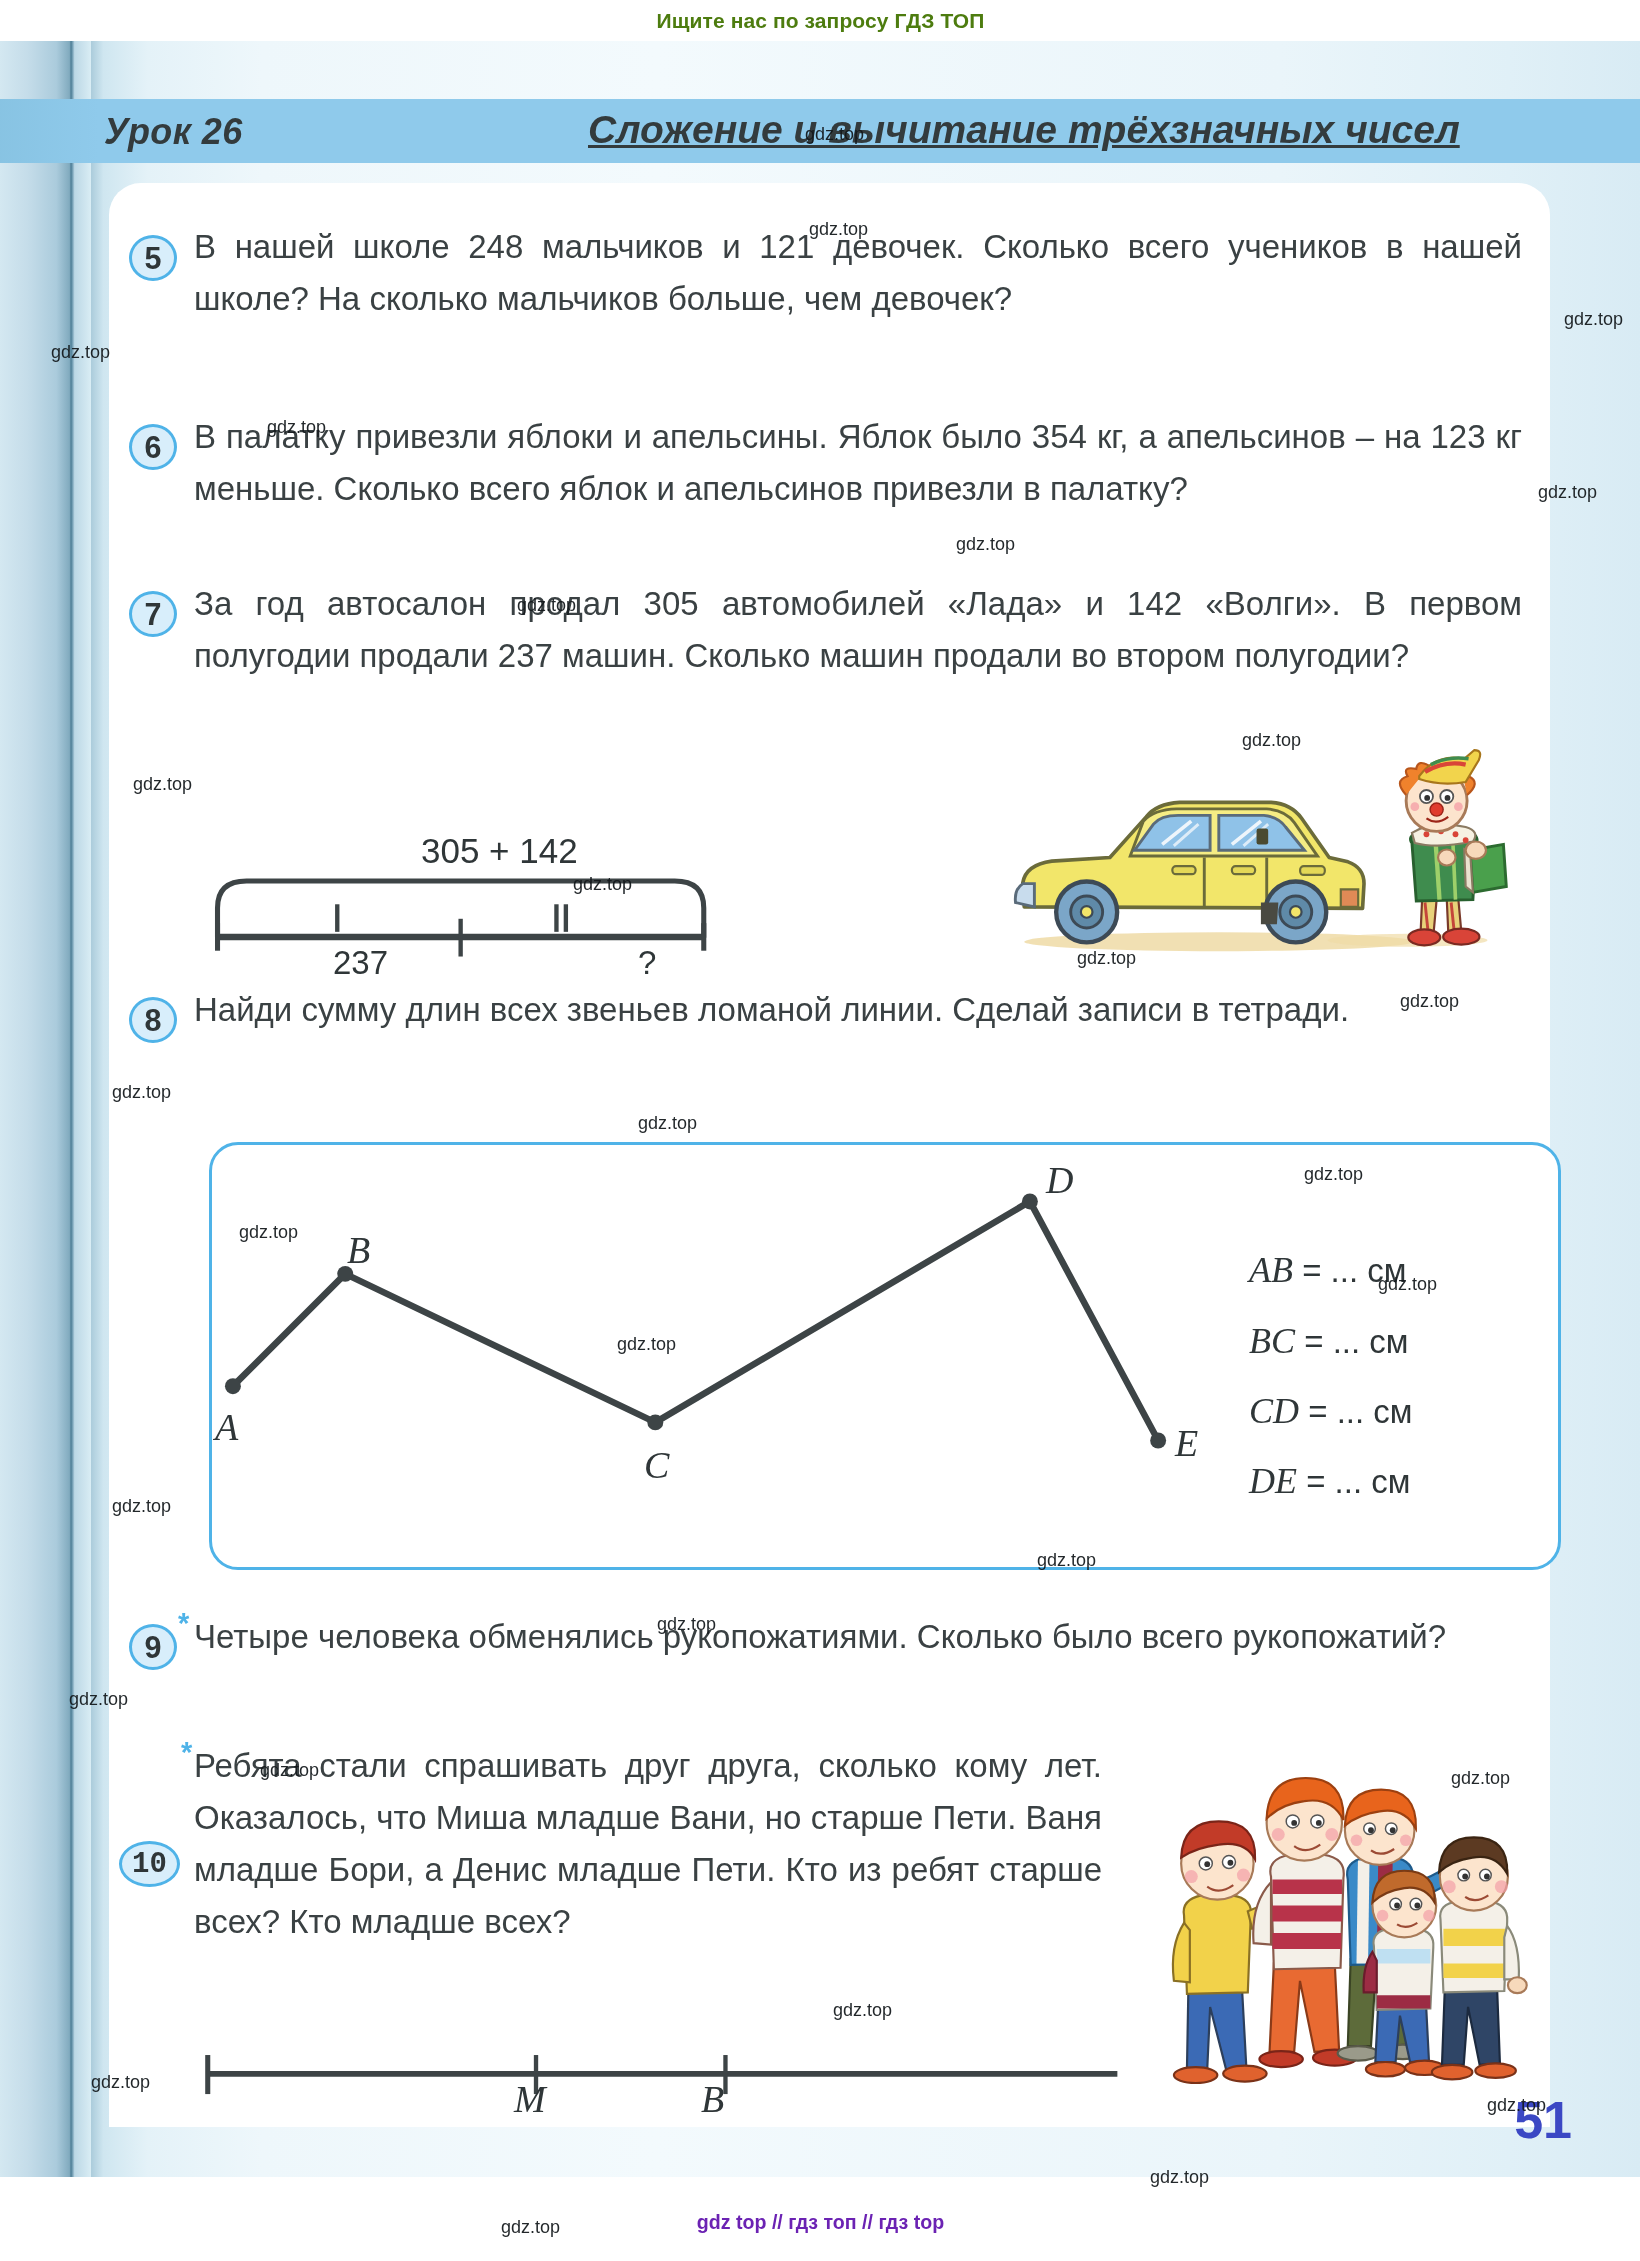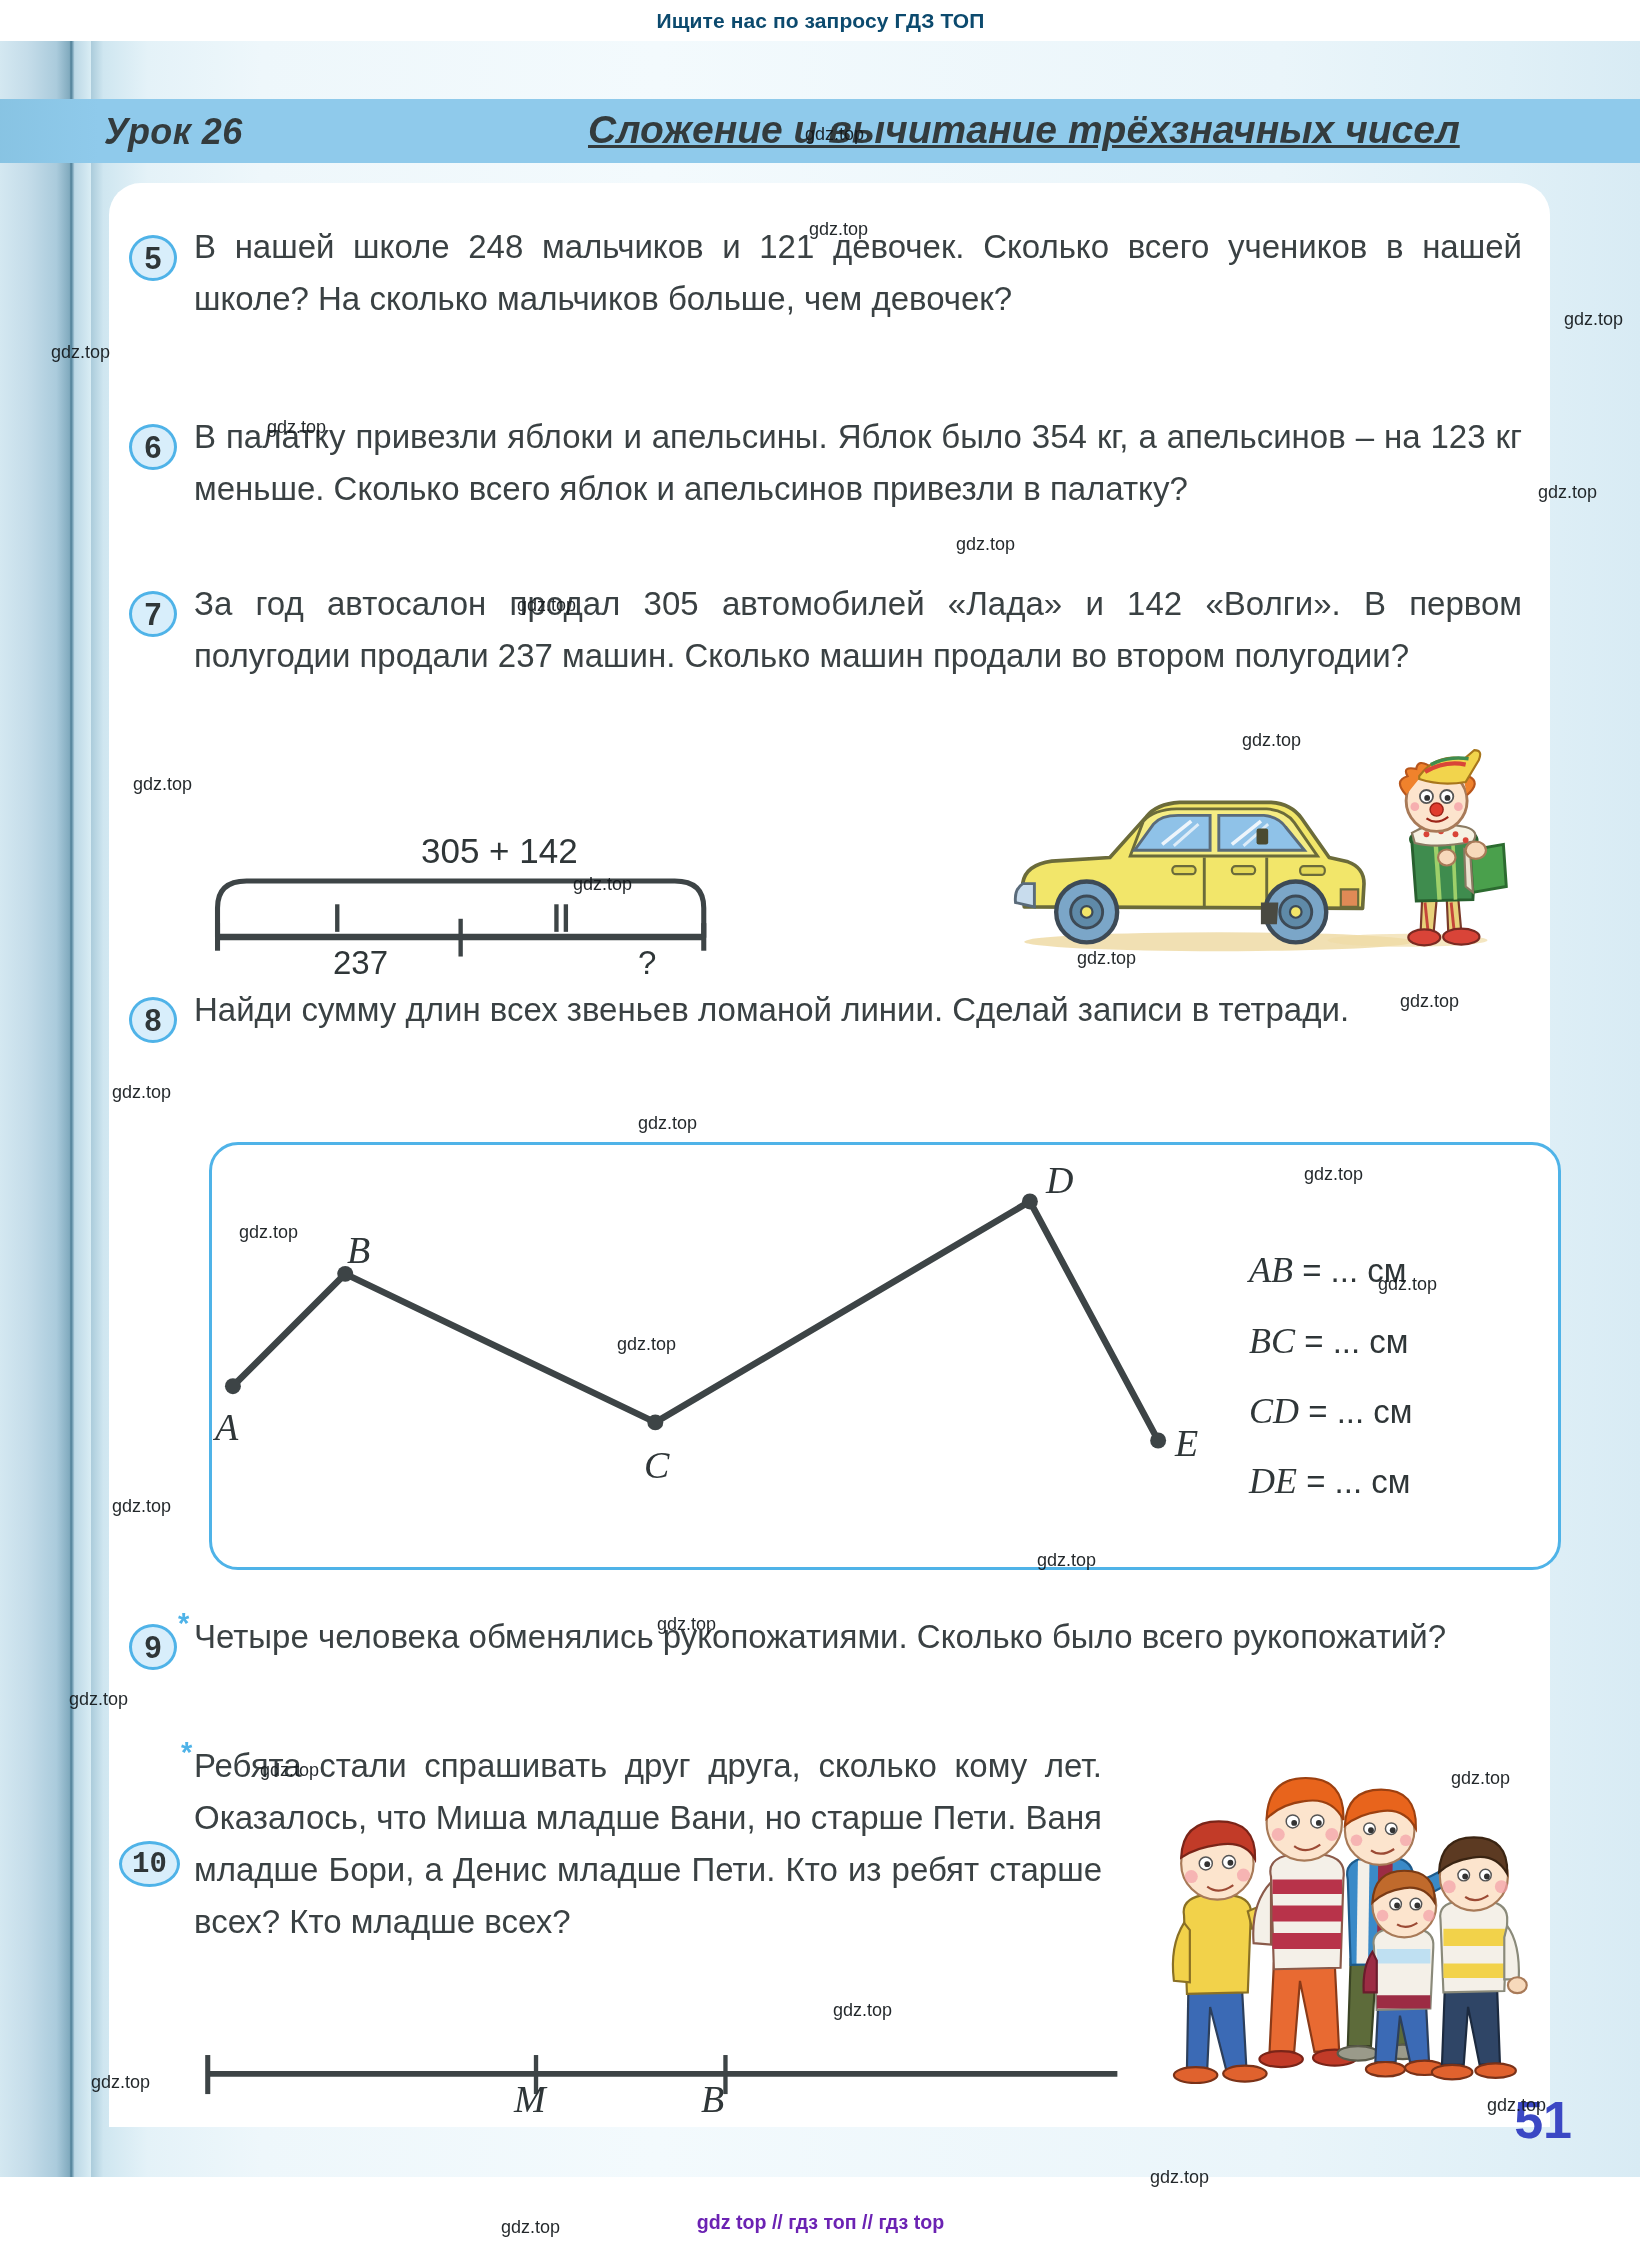--- a/index.html
+++ b/index.html
@@ -10,21 +10,21 @@
     position:relative;
     overflow:hidden;
   }
   
   .promo{
     position:absolute;left:0;top:0;width:1641px;height:41px;
     background:#ffffff;
     display:flex;align-items:center;justify-content:center;
   }
   .promo span{
-    color:#0c4a6e;font-size:21px;font-weight:bold;letter-spacing:0.1px;
+    color:#4d7c0f;font-size:21px;font-weight:bold;letter-spacing:0.1px;
     font-family:"Liberation Sans", sans-serif;
   }
   
   .page{
     position:absolute;left:0;top:41px;width:1641px;height:2136px;
     background:linear-gradient(90deg,#cfe4ee 0%,#d8eaf3 2%,#bcd7e4 4.2%,#9fc3d4 5.3%,#cfe6f0 6.3%,#e4f2f8 9%,#eef7fb 16%,#f3fafd 40%,#eaf5fa 78%,#e0f0f7 92%,#d8ebf4 100%);
   }
   
   .spine{
     position:absolute;left:0;top:0;width:91px;height:2136px;

